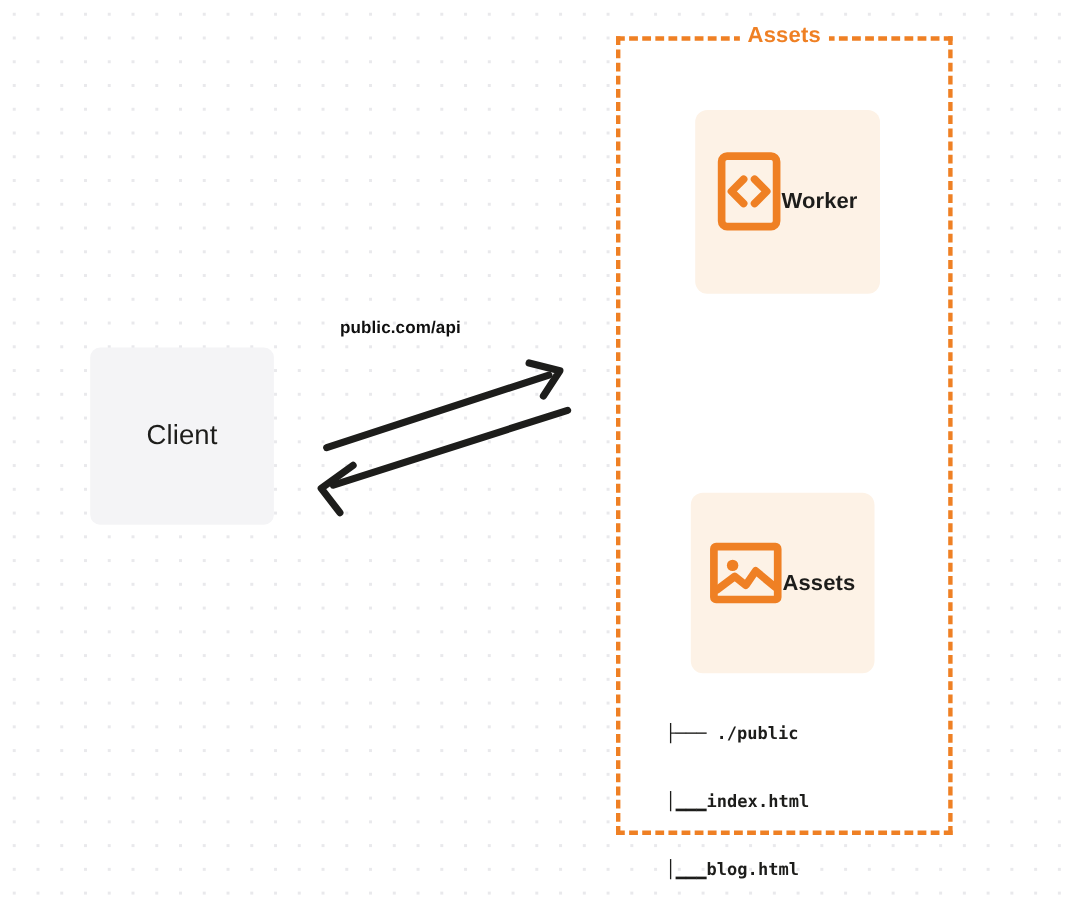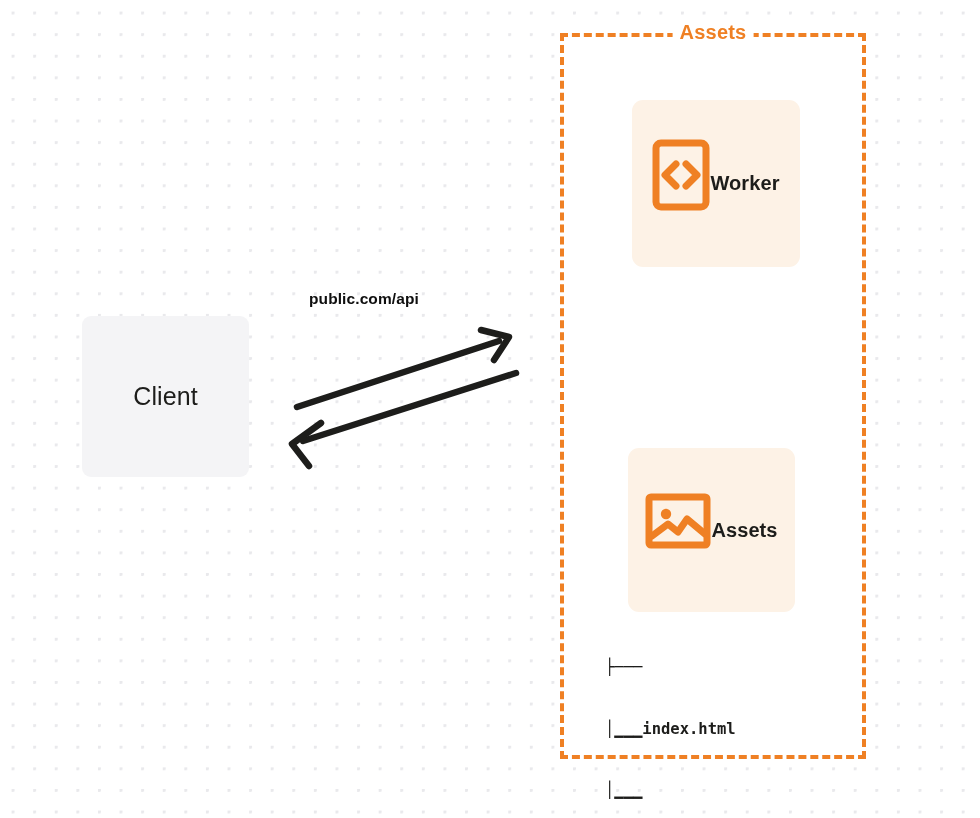--- a/index.html
+++ b/index.html
@@ -206,25 +206,27 @@
           <circle cx="21" cy="22" r="5.2" fill="#ef8024"></circle>
           <polyline points="7,44 23,32 33,40 42,27 60,42" fill="none" stroke="#ef8024" stroke-width="7" stroke-linecap="round" stroke-linejoin="round"></polyline>
         </svg>
       </span>
       <span class="card-label">Assets</span>
     </div>
 
     <div id="file-tree">
       <div class="tree-row root">
         <span class="tree-branch">├───</span>
+        <span class="tree-name">./public</span>
       </div>
       <div class="tree-row">
         <span class="tree-branch">│▁▁▁</span>
         <span class="tree-name">index.html</span>
       </div>
       <div class="tree-row">
         <span class="tree-branch">│▁▁▁</span>
+        <span class="tree-name">blog.html</span>
       </div>
       
     </div>
   </div>
 
 </div>
 
 </body></html>

